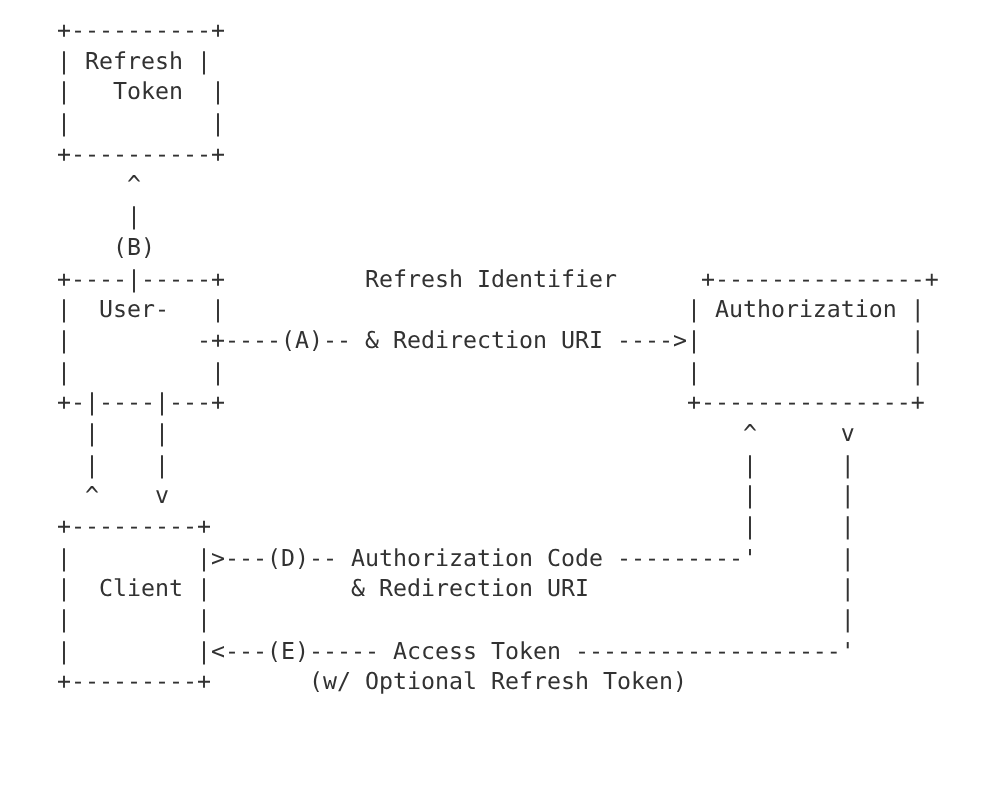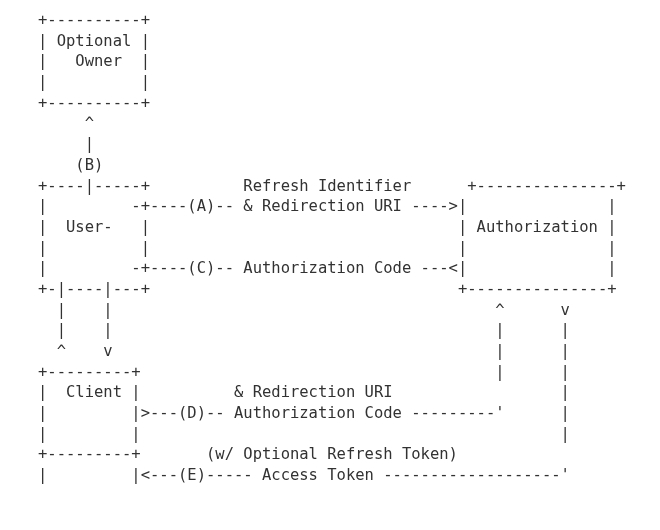--- a/index.html
+++ b/index.html
@@ -20,35 +20,34 @@
   .diagram .line {
     white-space: pre;
     height: 20.7px;
   }
 </style>
 </head>
 <body style="background: rgb(255, 255, 255);">
 
 <div class="diagram" style="color: rgb(50, 50, 50);">
   <div class="line">+----------+</div>
-  <div class="line">| Optional |</div>
-  <div class="line">|   Owner  |</div>
+  <div class="line">| Refresh |</div>
+  <div class="line">|   Token  |</div>
   <div class="line">|          |</div>
   <div class="line">+----------+</div>
   <div class="line">     ^</div>
   <div class="line">     |</div>
   <div class="line">    (B)</div>
   <div class="line">+----|-----+          Refresh Identifier      +---------------+</div>
+  <div class="line">|  User-   |                                 | Authorization |</div>
   <div class="line">|         -+----(A)-- &amp; Redirection URI ----&gt;|               |</div>
-  <div class="line">|  User-   |                                 | Authorization |</div>
   <div class="line">|          |                                 |               |</div>
-  <div class="line">|         -+----(C)-- Authorization Code ---&lt;|               |</div>
   <div class="line">+-|----|---+                                 +---------------+</div>
   <div class="line">  |    |                                         ^      v</div>
   <div class="line">  |    |                                         |      |</div>
   <div class="line">  ^    v                                         |      |</div>
   <div class="line">+---------+                                      |      |</div>
+  <div class="line">|         |&gt;---(D)-- Authorization Code ---------'      |</div>
   <div class="line">|  Client |          &amp; Redirection URI                  |</div>
-  <div class="line">|         |&gt;---(D)-- Authorization Code ---------'      |</div>
   <div class="line">|         |                                             |</div>
+  <div class="line">|         |&lt;---(E)----- Access Token -------------------'</div>
   <div class="line">+---------+       (w/ Optional Refresh Token)</div>
-  <div class="line">|         |&lt;---(E)----- Access Token -------------------'</div>
 </div>
 
 </body></html>

